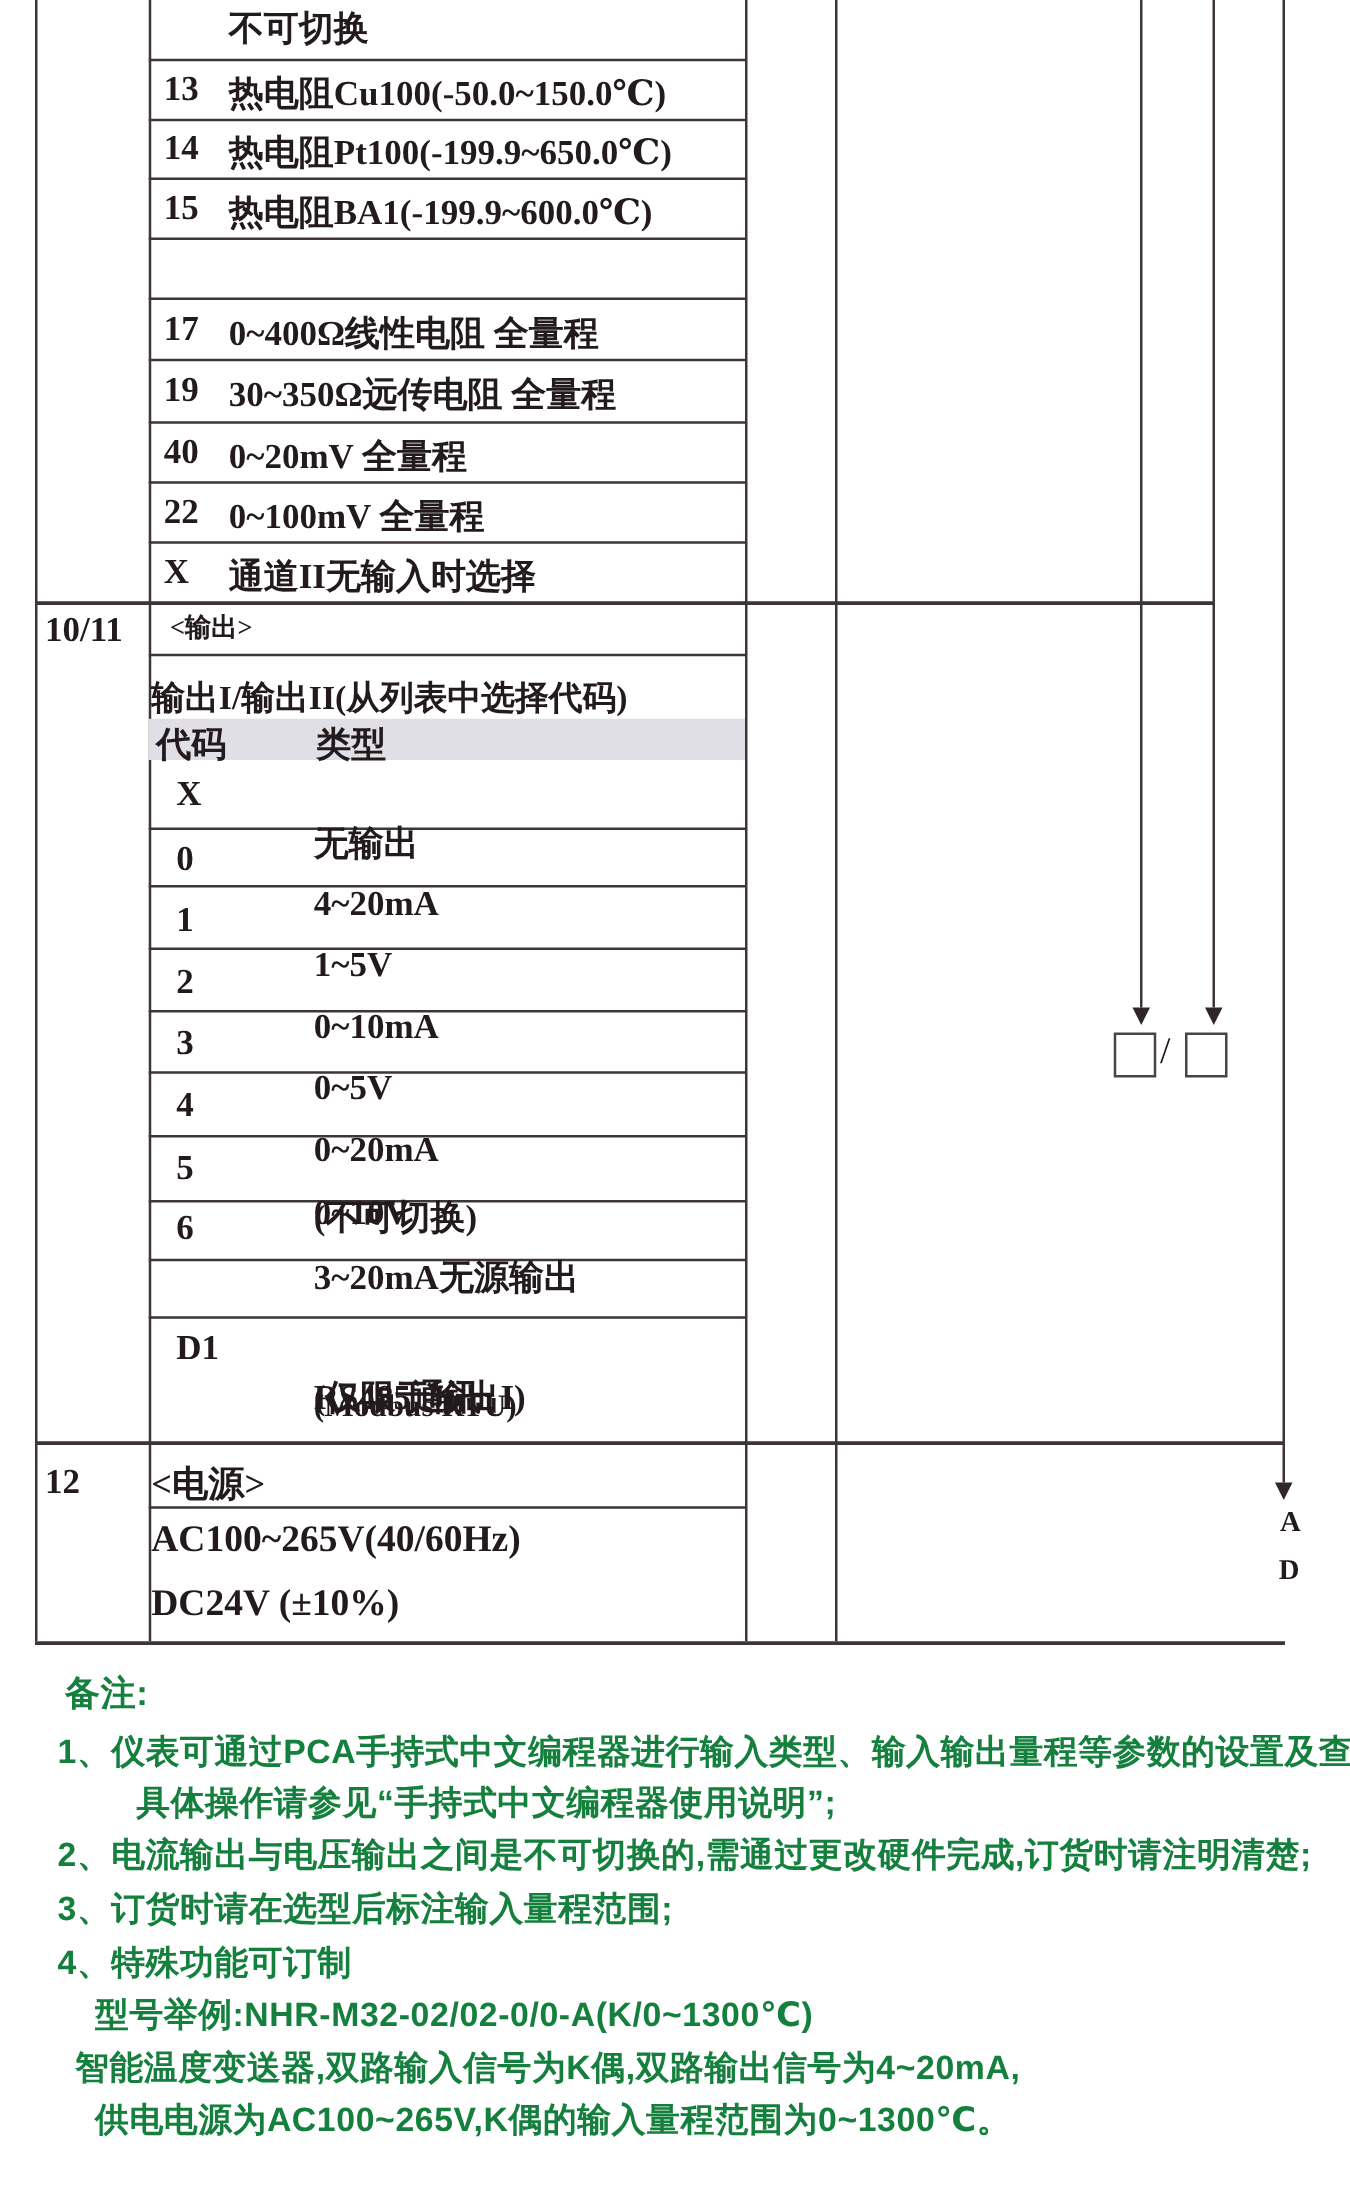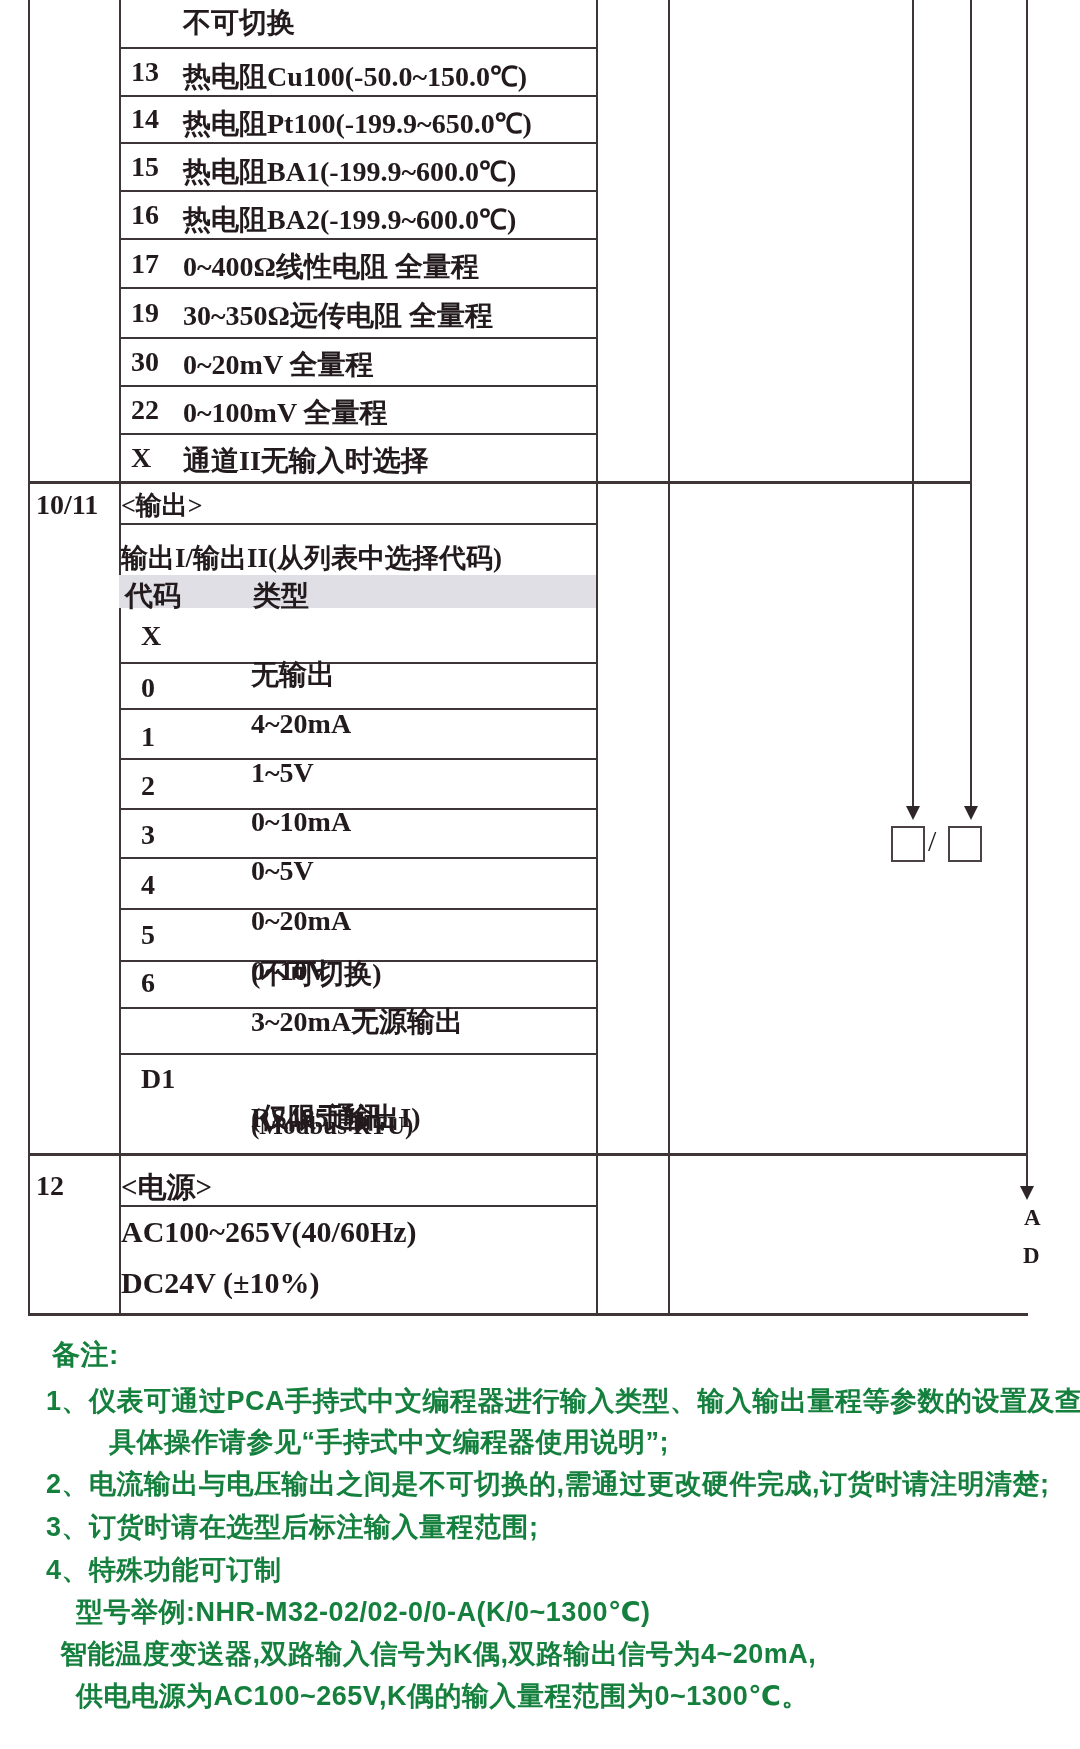--- a/index.html
+++ b/index.html
@@ -4,21 +4,21 @@
 <style>
   html,body{margin:0;padding:0;background:#fff;}
   #page{position:relative;width:1080px;height:1749px;background:#ffffff;overflow:hidden;
         font-family:"Liberation Serif","DejaVu Serif",serif;}
   
   .vl{position:absolute;width:2px;background:#3e3537;}
   .hl{position:absolute;height:2px;background:#3e3537;}
   .hl.thick{height:3px;}
   
   .t{position:absolute;font-weight:bold;color:#221a1c;white-space:nowrap;}
-  .row{position:absolute;left:119px;width:477px;height:36px;font-family:Liberation Serif, serif;}
+  .row{position:absolute;left:119px;width:477px;height:36px;}
   .row span{position:absolute;top:0;font-weight:bold;color:#221a1c;white-space:nowrap;}
   .irow span{font-size:28px;}
   .icode{left:12px;}
   .idesc{left:64px;}
   .orow span{font-size:28px;}
   .ocode{left:22px;}
   .otype{left:132px;margin-top:36px;}
   .onote{font-size:22px;position:relative!important;left:0!important;}
   .graybar{position:absolute;left:119px;top:575px;width:477px;height:33px;background:#dfdfe5;}
   
@@ -76,47 +76,43 @@
     <span class="idesc">热电阻Cu100(-50.0~150.0℃)</span>
     </div>
   <div class="row irow" style="top:103px">
     <span class="icode">14</span>
     <span class="idesc">热电阻Pt100(-199.9~650.0℃)</span>
     </div>
   <div class="row irow" style="top:151px">
     <span class="icode">15</span>
     <span class="idesc">热电阻BA1(-199.9~600.0℃)</span>
     </div>
-  <div class="row irow" style="top:199px">
-    <span class="icode">16</span>
-    <span class="idesc">热电阻BA2(-199.9~600.0℃)</span>
-    </div>
   <div class="row irow" style="top:248px">
     <span class="icode">17</span>
     <span class="idesc">0~400Ω线性电阻 全量程</span>
     </div>
   <div class="row irow" style="top:297px">
     <span class="icode">19</span>
     <span class="idesc">30~350Ω远传电阻 全量程</span>
     </div>
   <div class="row irow" style="top:346px">
-    <span class="icode">30</span>
+    <span class="icode">40</span>
     <span class="idesc">0~20mV 全量程</span>
     </div>
   <div class="row irow" style="top:394px">
     <span class="icode">22</span>
     <span class="idesc">0~100mV 全量程</span>
     </div>
   <div class="row irow" style="top:442px">
     <span class="icode">X</span>
     <span class="idesc">通道II无输入时选择</span>
     </div>
 
   <div class="t" style="left:36px;top:489px;font-size:28px">10/11</div>
-  <div class="t" style="left:121px;top:488px;font-size:26px">&lt;输出&gt;</div>
+  <div class="t" style="left:136px;top:488px;font-size:21px">&lt;输出&gt;</div>
   <div class="t" style="left:121px;top:540px;font-size:27px">输出I/输出II(从列表中选择代码)</div>
 
   <div class="graybar"></div>
   <div class="t" style="left:125px;top:577px;font-size:28px">代码</div>
   <div class="t" style="left:253px;top:577px;font-size:28px">类型</div>
 
   <div class="row orow" style="top:620px">
     <span class="ocode">X</span>
     <span class="otype">无输出</span>
     </div>

